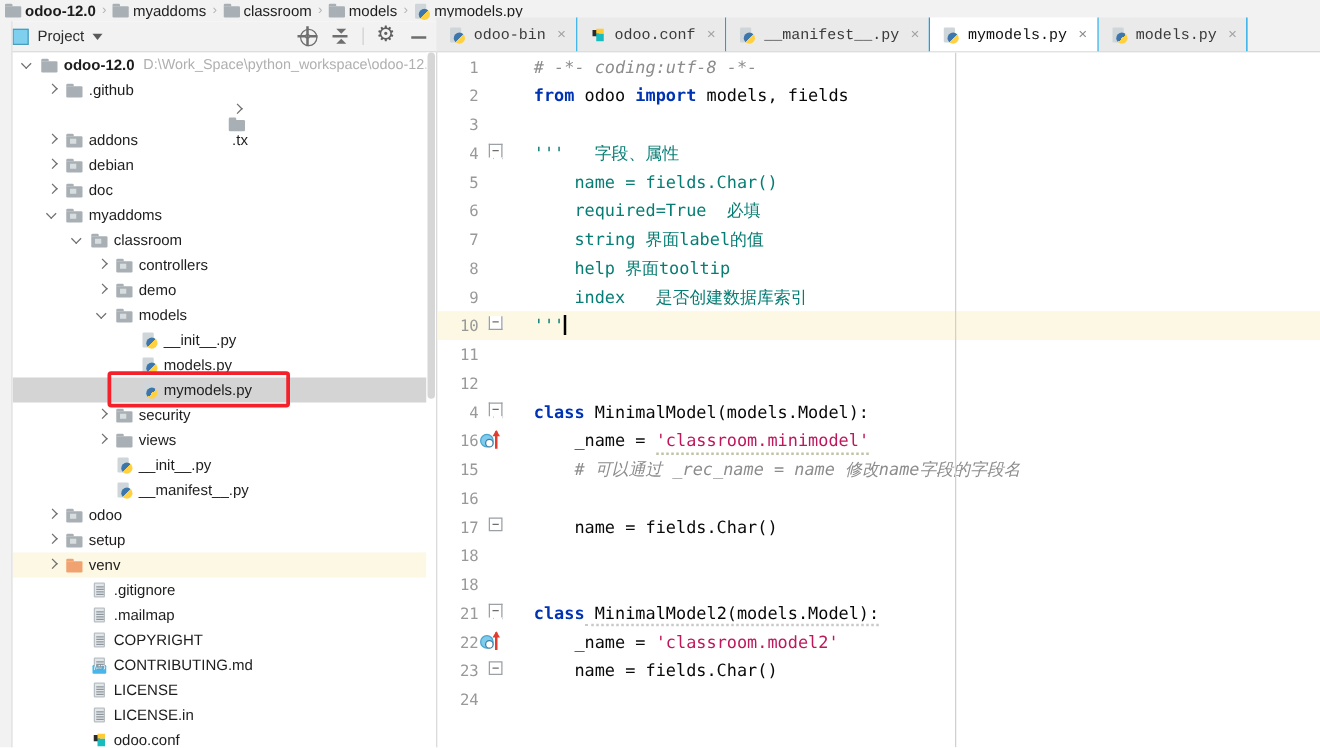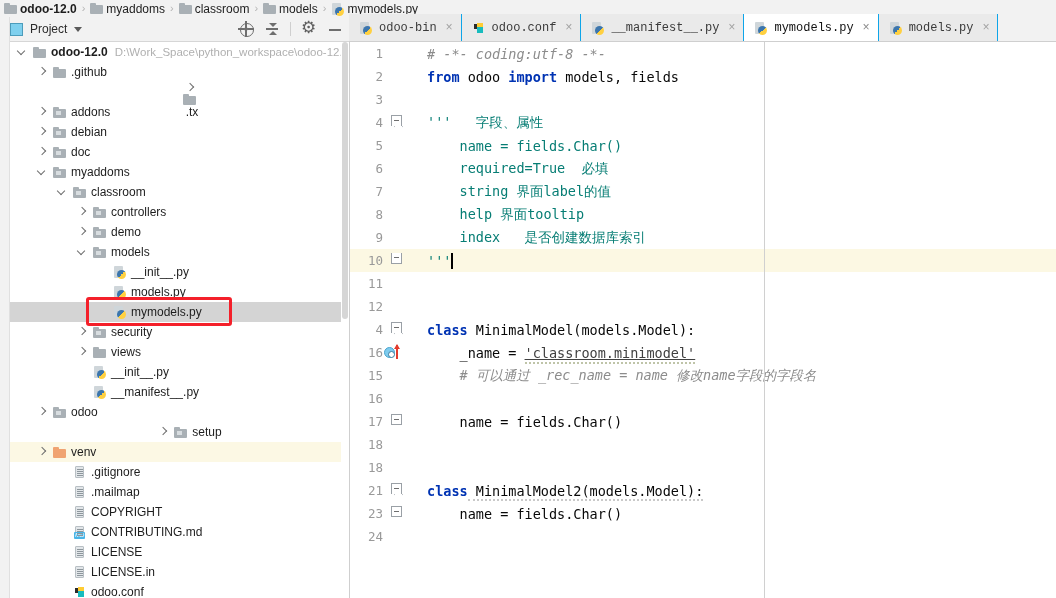--- a/index.html
+++ b/index.html
@@ -304,21 +304,21 @@
     content: ""; position: absolute; left: -2.5px; top: -1px;
     border-left: 3.5px solid transparent; border-right: 3.5px solid transparent;
     border-bottom: 5px solid #e23c2e;
   }
   .code-text {
     padding-left: 11px; white-space: pre; position: relative;
     color: #080808;
   }
   .kw { color: #0033b3; font-weight: bold; }
   .com { color: #8c8c8c; font-style: italic; }
-  .str { color: #404040; text-decoration: underline; }
+  .str { color: #be185d; }
   .doc { color: #067d74; }
   .caret {
     display: inline-block; width: 1.5px; height: 16px;
     background: #000; vertical-align: -3px;
   }
   .squiggle {
     border-bottom: 2px dotted #bfc4a8;
     padding-bottom: 1px;
   }
   .underline-warn {
@@ -572,21 +572,21 @@
         <span class="row-label">__manifest__.py</span>
       </div>
       <div class="row" style="padding-left: 26px;">
         <span class="arrow right"></span>
         <span style="width: 5px; flex: 0 0 auto;"></span>
         <span class="ico ico-folder mod">
           <i></i>
         </span>
         <span class="row-label">odoo</span>
       </div>
-      <div class="row" style="padding-left: 26px; justify-content: center;">
+      <div class="row" style="padding-left: 26px;">
         <span class="arrow right"></span>
         <span style="width: 5px; flex: 0 0 auto;"></span>
         <span class="ico ico-folder mod">
           <i></i>
         </span>
         <span class="row-label">setup</span>
       </div>
       <div class="row file-hl" style="padding-left: 26px;">
         <span class="arrow right"></span>
         <span style="width: 5px; flex: 0 0 auto;"></span>
@@ -770,20 +770,29 @@
           <span class="code-text"></span>
         </div>
         <div class="code-line">
           <span class="lineno">21</span>
           <span class="gutter">
             <span class="fold start"></span>
           </span>
           <span class="code-text"><span class="kw">class</span><span class="underline-warn"> MinimalModel2(models.Model):</span></span>
         </div>
         <div class="code-line">
+          <span class="lineno">22</span>
+          <span class="gutter"></span>
+          <span class="marker-override">
+            <span class="dot"></span>
+            <span class="up"></span>
+          </span>
+          <span class="code-text"><span>    _name = </span><span class="str">'classroom.model2'</span></span>
+        </div>
+        <div class="code-line">
           <span class="lineno">23</span>
           <span class="gutter">
             <span class="fold "></span>
           </span>
           <span class="code-text"><span>    name = fields.Char()</span></span>
         </div>
         <div class="code-line">
           <span class="lineno">24</span>
           <span class="gutter"></span>
           <span class="code-text"></span>

